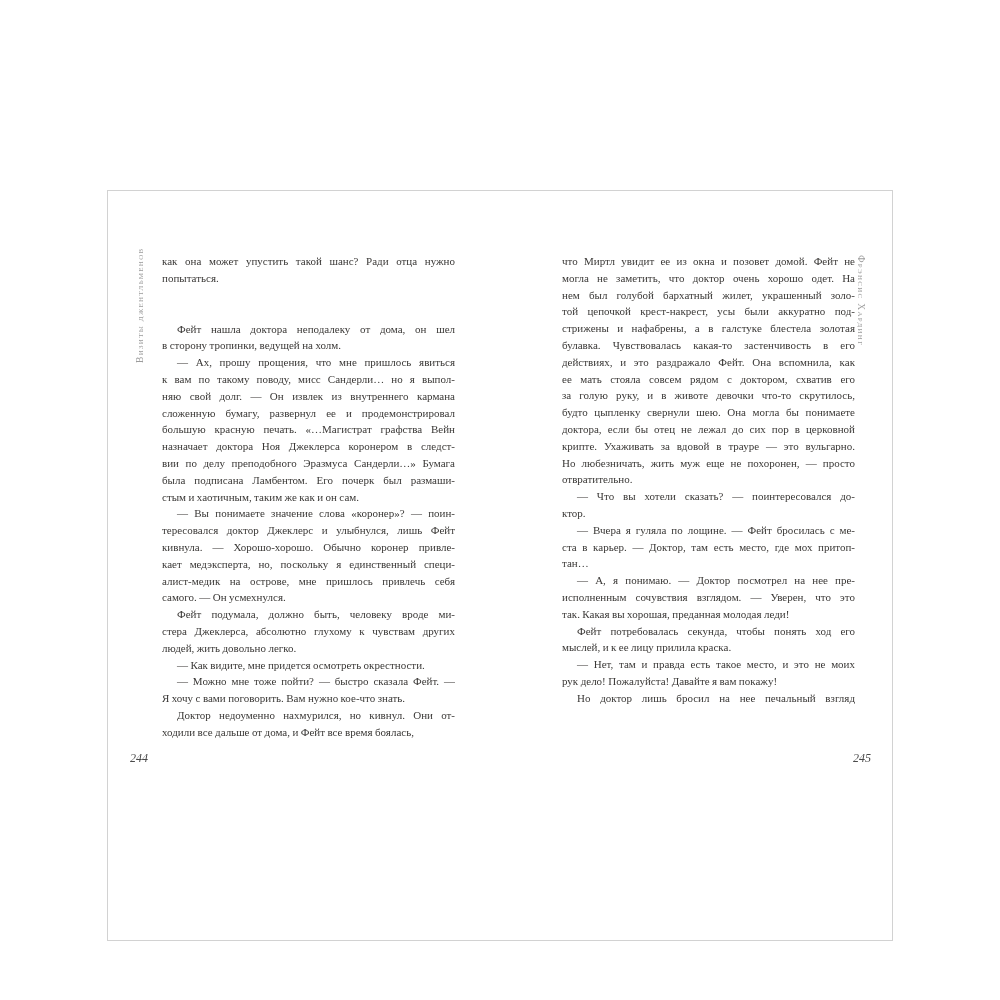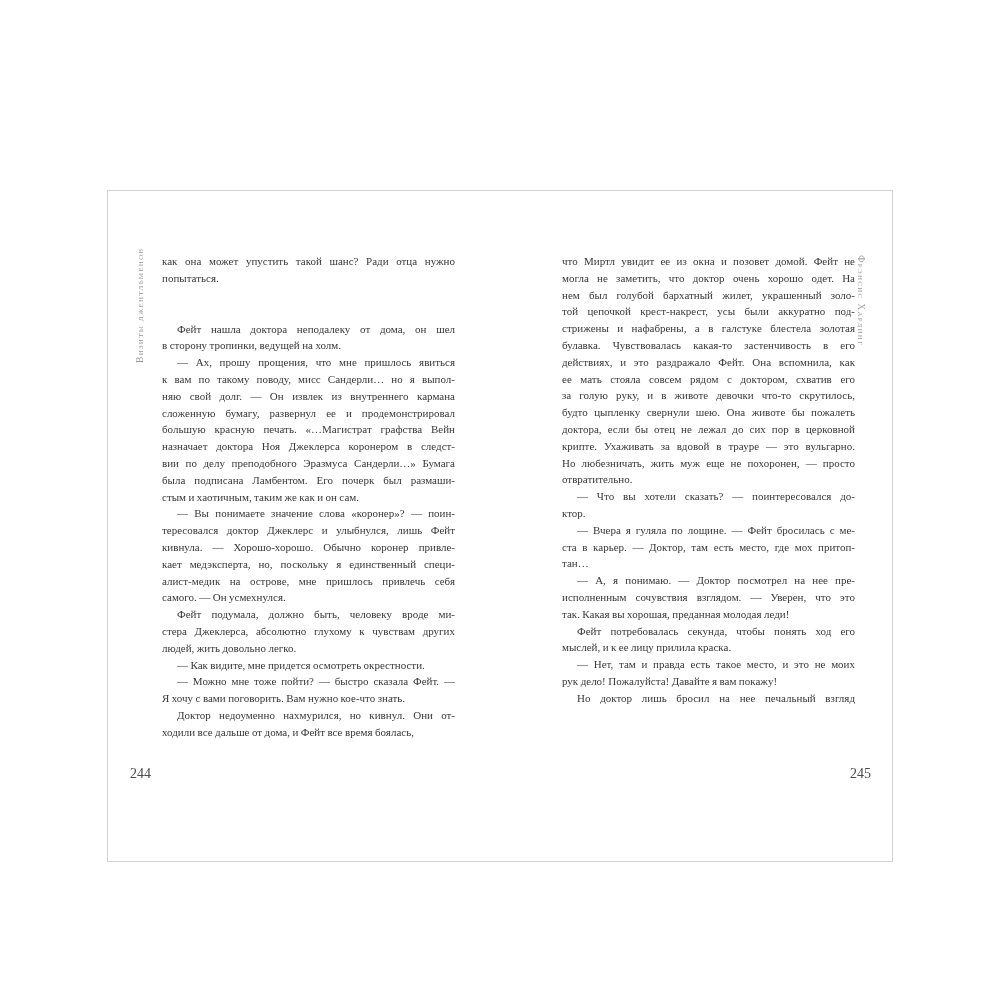--- a/index.html
+++ b/index.html
@@ -9,21 +9,21 @@
     height: 1000px;
     background: #ffffff;
     overflow: hidden;
     font-family: "Liberation Serif", "DejaVu Serif", serif;
   }
   .spread {
     position: absolute;
     left: 107px;
     top: 190px;
     width: 786px;
-    height: 672px;
+    height: 751px;
     box-sizing: border-box;
     background: #ffffff;
     border: 1px solid #d2d2d2;
   }
   .page {
     position: absolute;
     top: 0;
     width: 393px;
     height: 100%;
   }
@@ -68,22 +68,23 @@
     writing-mode: vertical-rl;
     transform: rotate(180deg);
   }
   .running-head.right {
     left: 355px;
     writing-mode: vertical-rl;
   }
 
   .page-number {
     position: absolute;
-    top: 575px;
-    font-size: 14px;
+    top: 560px;
+    font-style: italic;
+    font-size: 12px;
     color: #4a4a4a;
   }
   .page-number.left  { left: 22px; }
   .page-number.right { right: 23px; }
 </style>
 </head>
 <body>
 
 <div class="spread">
 
@@ -143,21 +144,21 @@
         <div class="para">
           <div class="line first">что Миртл увидит ее из окна и позовет домой. Фейт не</div>
           <div class="line">могла не заметить, что доктор очень хорошо одет. На</div>
           <div class="line">нем был голубой бархатный жилет, украшенный золо-</div>
           <div class="line">той цепочкой крест-накрест, усы были аккуратно под-</div>
           <div class="line">стрижены и нафабрены, а в галстуке блестела золотая</div>
           <div class="line">булавка. Чувствовалась какая-то застенчивость в его</div>
           <div class="line">действиях, и это раздражало Фейт. Она вспомнила, как</div>
           <div class="line">ее мать стояла совсем рядом с доктором, схватив его</div>
           <div class="line">за голую руку, и в животе девочки что-то скрутилось,</div>
-          <div class="line">будто цыпленку свернули шею. Она животе бы пожалеть</div>
+          <div class="line">будто цыпленку свернули шею. Она могла бы понимаете</div>
           <div class="line">доктора, если бы отец не лежал до сих пор в церковной</div>
           <div class="line">крипте. Ухаживать за вдовой в трауре — это вульгарно.</div>
           <div class="line">Но любезничать, жить муж еще не похоронен, — просто</div>
           <div class="line final">отвратительно.</div>
         </div>
         <div class="para indent">
           <div class="line first">— Что вы хотели сказать? — поинтересовался до-</div>
           <div class="line final">ктор.</div>
         </div>
         <div class="para indent">

